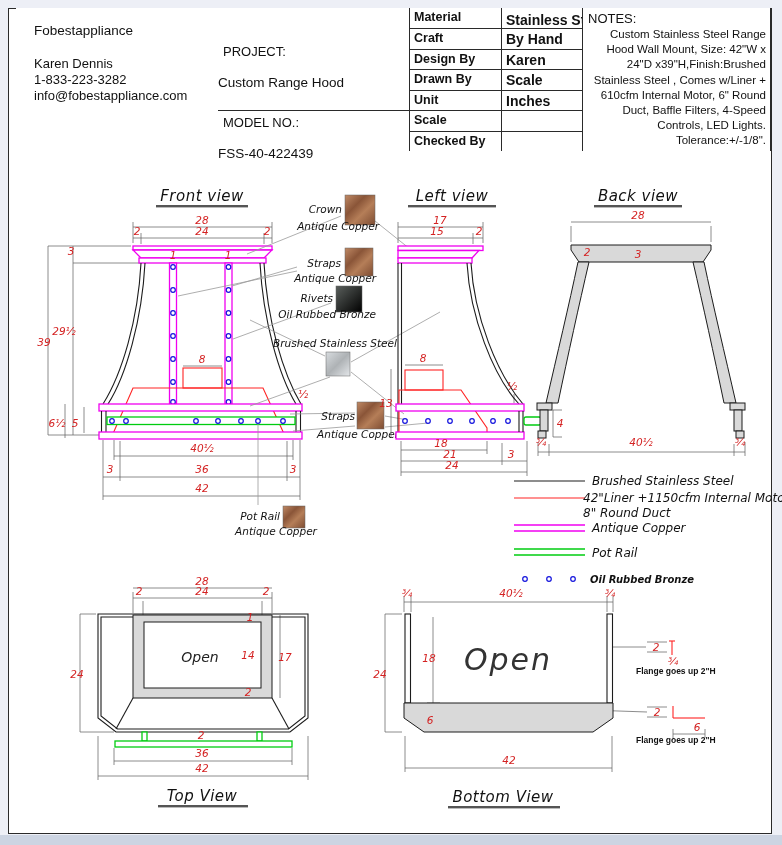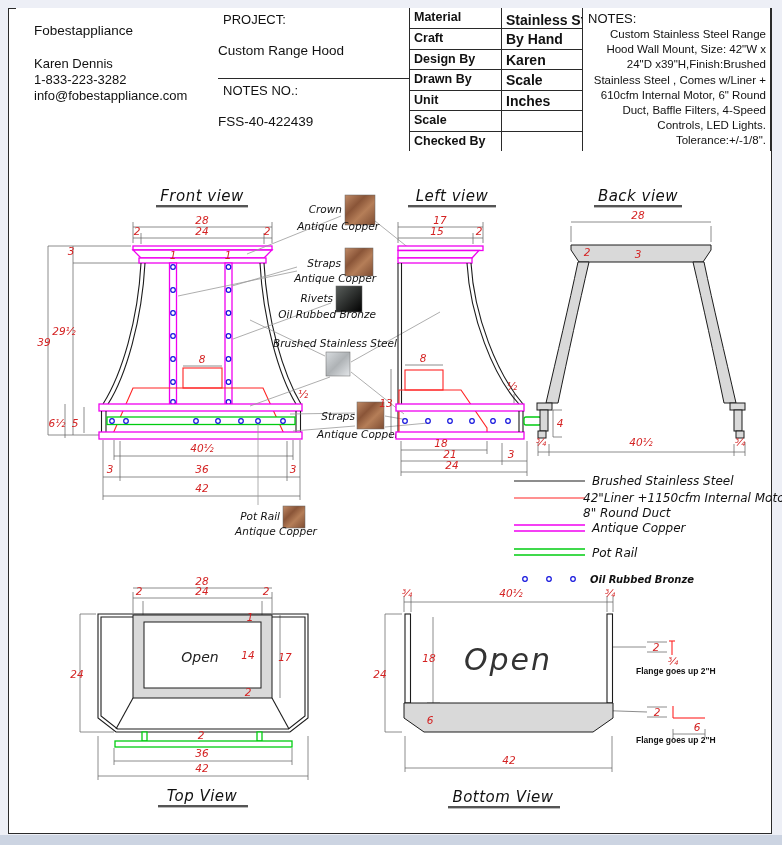--- a/index.html
+++ b/index.html
@@ -8,21 +8,21 @@
   .sheet{position:absolute;left:8px;top:8px;width:762px;height:824px;border:1px solid #2a2a2a;background:#fff;}
   .bottom-strip{position:absolute;left:0;top:835px;width:782px;height:10px;background:#ccd4e2;}
 
   
   .tb{position:absolute;left:8px;top:8px;width:763px;height:143px;}
   .tb .box{position:absolute;top:0;height:143px;border-right:1px solid #2a2a2a;box-sizing:border-box;background:#fff;}
   .tb-company{left:8px;width:210px;padding:15px 0 0 18px;}
   .co-name{font-size:13.5px;}
   .co-lines{margin-top:18px;font-size:13px;line-height:16px;}
   .tb-project{left:210px;width:192px;}
-  .tb-project .half{position:absolute;left:0;width:100%;box-sizing:border-box;}
+  .tb-project .half{position:absolute;left:0;width:100%;box-sizing:border-box;margin-top:32px;}
   .tb-project .h1{top:0;height:71px;border-bottom:1px solid #2a2a2a;}
   .tb-project .h2{top:71px;height:72px;}
   .pj-label{font-size:13px;padding:4px 0 0 5px;}
   .pj-value{font-size:13.5px;margin-top:16px;}
   .tb-table{left:402px;width:173px;display:flex;flex-direction:column;font-weight:bold;}
   .tb-row{flex:1;display:flex;border-bottom:1px solid #2a2a2a;}
   .tb-row:last-child{border-bottom:none;}
   .tb-cell-l{width:92px;border-right:1px solid #2a2a2a;box-sizing:border-box;
              font-size:12.5px;padding:2px 0 0 4px;}
   .tb-cell-v{flex:1;font-size:14px;padding:2px 0 0 4px;white-space:nowrap;overflow:hidden;}
@@ -66,21 +66,21 @@
         <div>1-833-223-3282</div>
         <div>info@fobestappliance.com</div>
       </div>
     </div>
     <div class="box tb-project">
       <div class="half h1">
         <div class="pj-label">PROJECT:</div>
         <div class="pj-value">Custom Range Hood</div>
       </div>
       <div class="half h2">
-        <div class="pj-label">NOTES NO.:</div>
+        <div class="pj-label">MODEL NO.:</div>
         <div class="pj-value">FSS-40-422439</div>
       </div>
     </div>
     <div class="box tb-table">
       <div class="tb-row">
           <div class="tb-cell-l">Material</div>
           <div class="tb-cell-v small">Stainless Steel</div>
         </div>
       <div class="tb-row">
           <div class="tb-cell-l">Craft</div>

